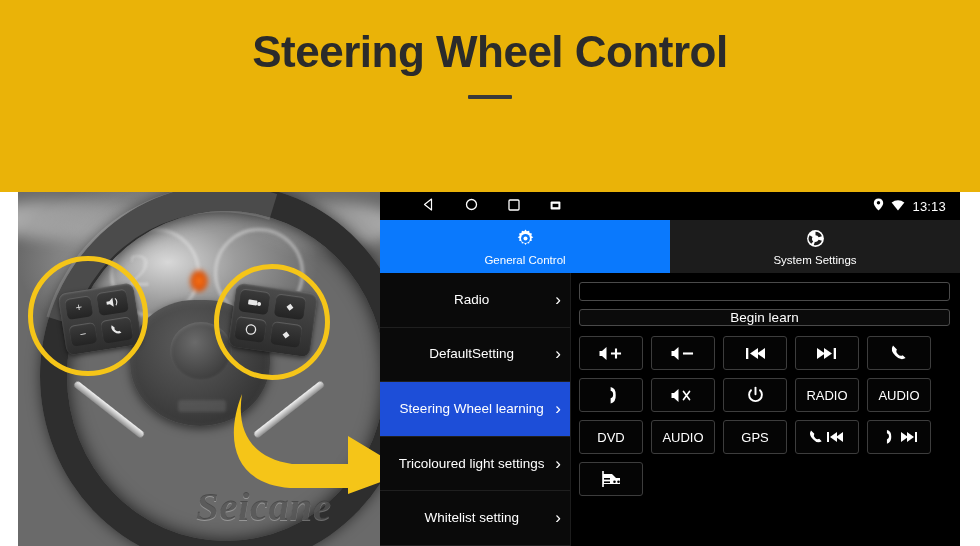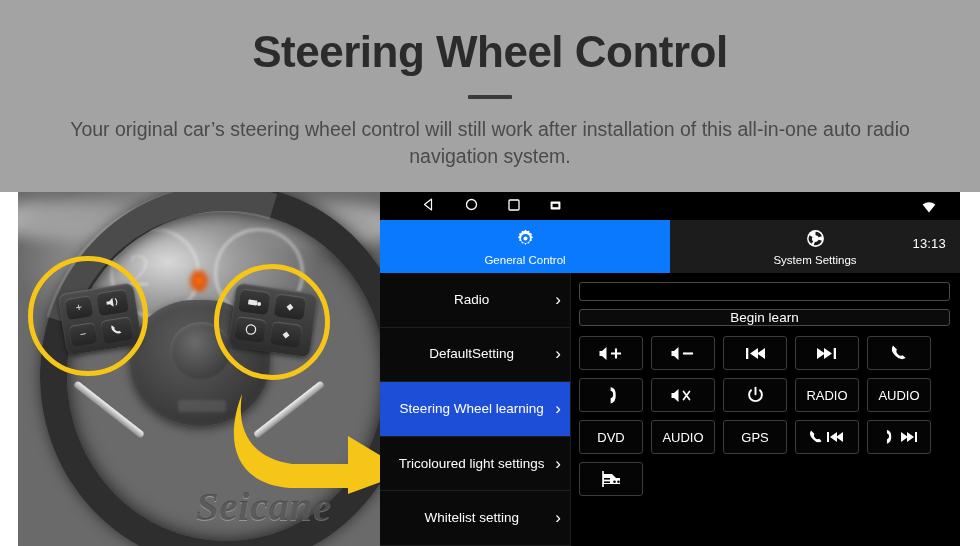--- a/index.html
+++ b/index.html
@@ -15,21 +15,21 @@
     -webkit-font-smoothing: antialiased;
   }
 
   
   .header {
     width: 980px;
     height: 192px;
     box-sizing: border-box;
     padding-top: 28px;
     text-align: center;
-    background: #a3a3a3;
+    background: #eab308;
   }
   .page-title {
     font-size: 44px;
     font-weight: bold;
     color: #2b2b2b;
     letter-spacing: -0.5px;
     line-height: 1.1;
     margin: 0;
   }
   .title-divider {
@@ -245,22 +245,21 @@
     display: flex;
     align-items: center;
     gap: 30px;
     margin-left: 42px;
   }
   .sb-right {
     position: absolute;
     right: 14px;
     display: flex;
     align-items: center;
-    gap: 19px;
-    flex-direction: column;
+    gap: 7px;
   }
   .sb-time {
     color: #ffffff;
     font-size: 13px;
     letter-spacing: .2px;
   }
 
   .tabs {
     display: flex;
     height: 53px;
@@ -360,21 +359,20 @@
     box-sizing: border-box;
   }
   .cmd svg { display: block; }
 </style>
 </head>
 <body>
 
 <div class="header">
   <h1 class="page-title">Steering Wheel Control</h1>
   <div class="title-divider"></div>
-  <p class="subtitle">Your original car’s steering wheel control will still work after installation of this all-in-one auto radio navigation system.</p>
 </div>
 
 <div class="lower">
 
   <div class="photo">
     <div class="dash-bg"></div>
     <div class="dash-hilite-l"></div>
     <div class="dash-hilite-r"></div>
 
     <div class="gauge g1"></div>

